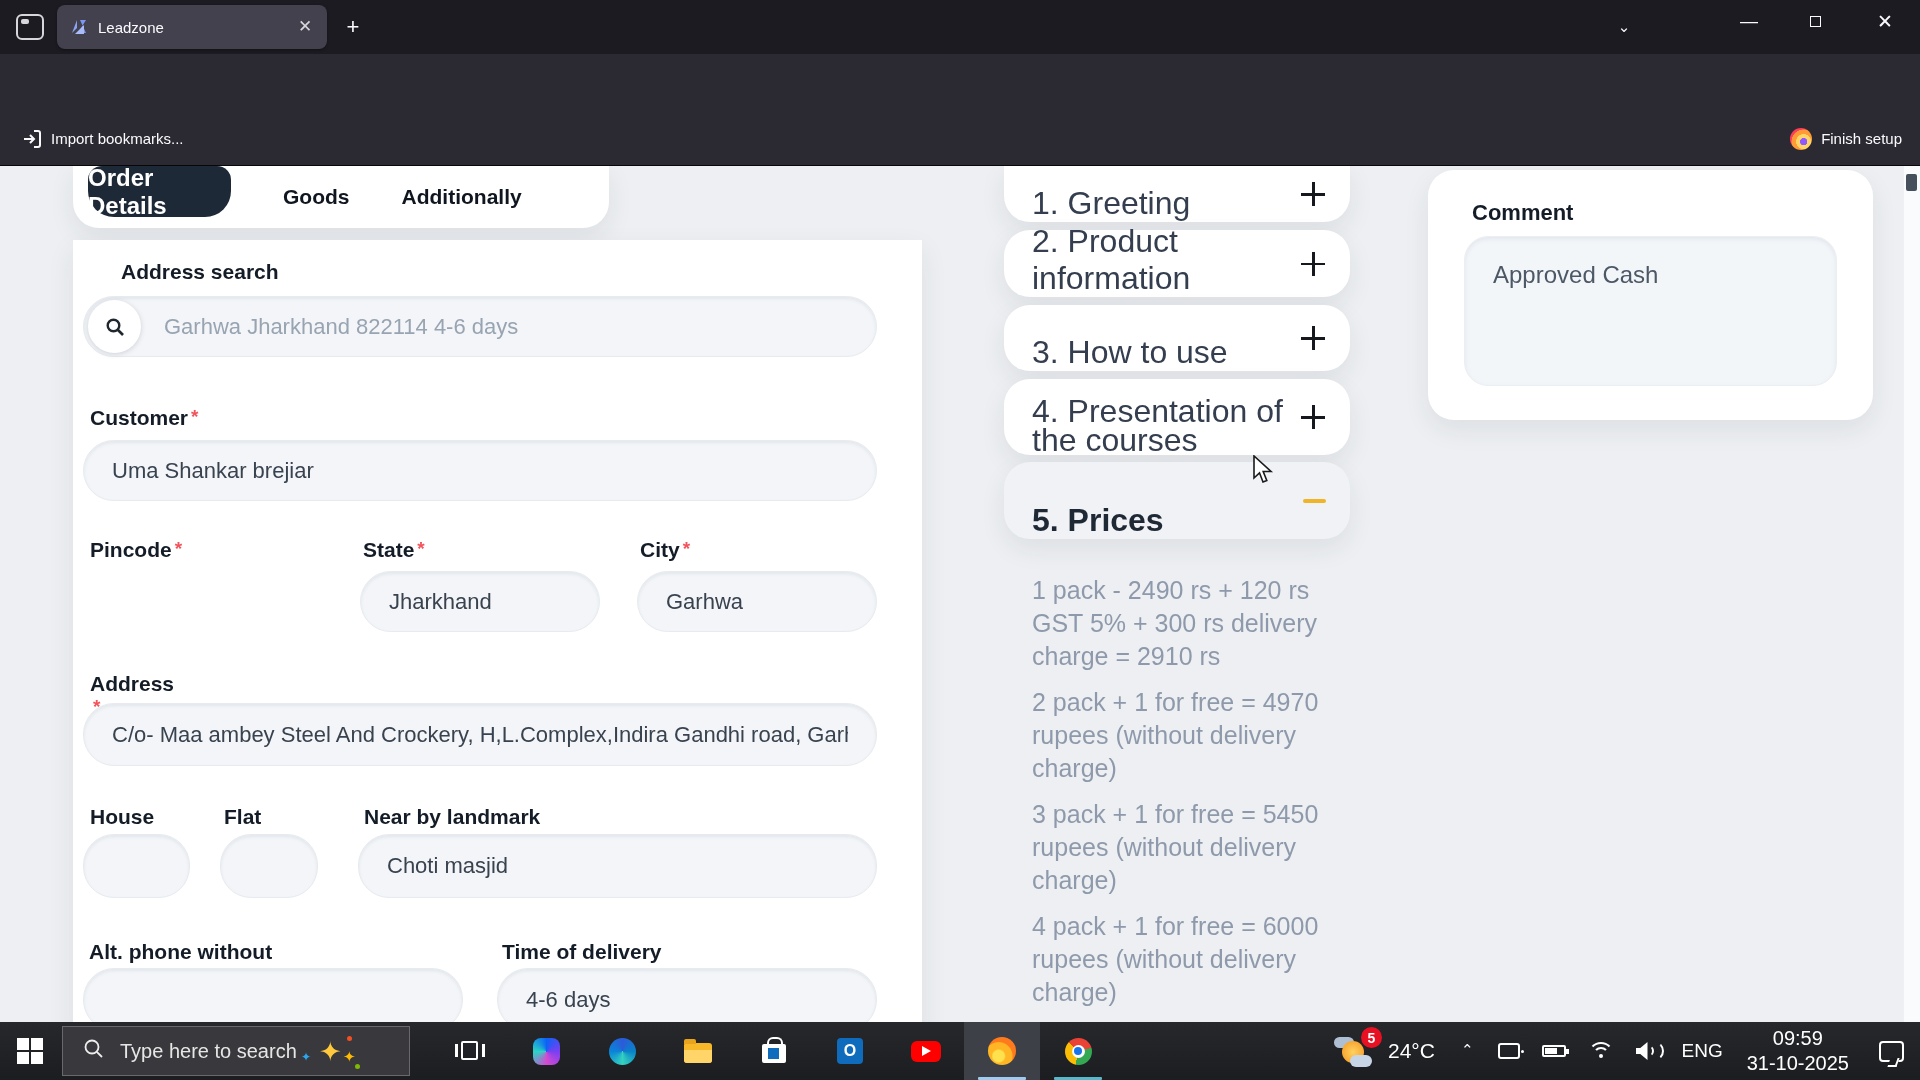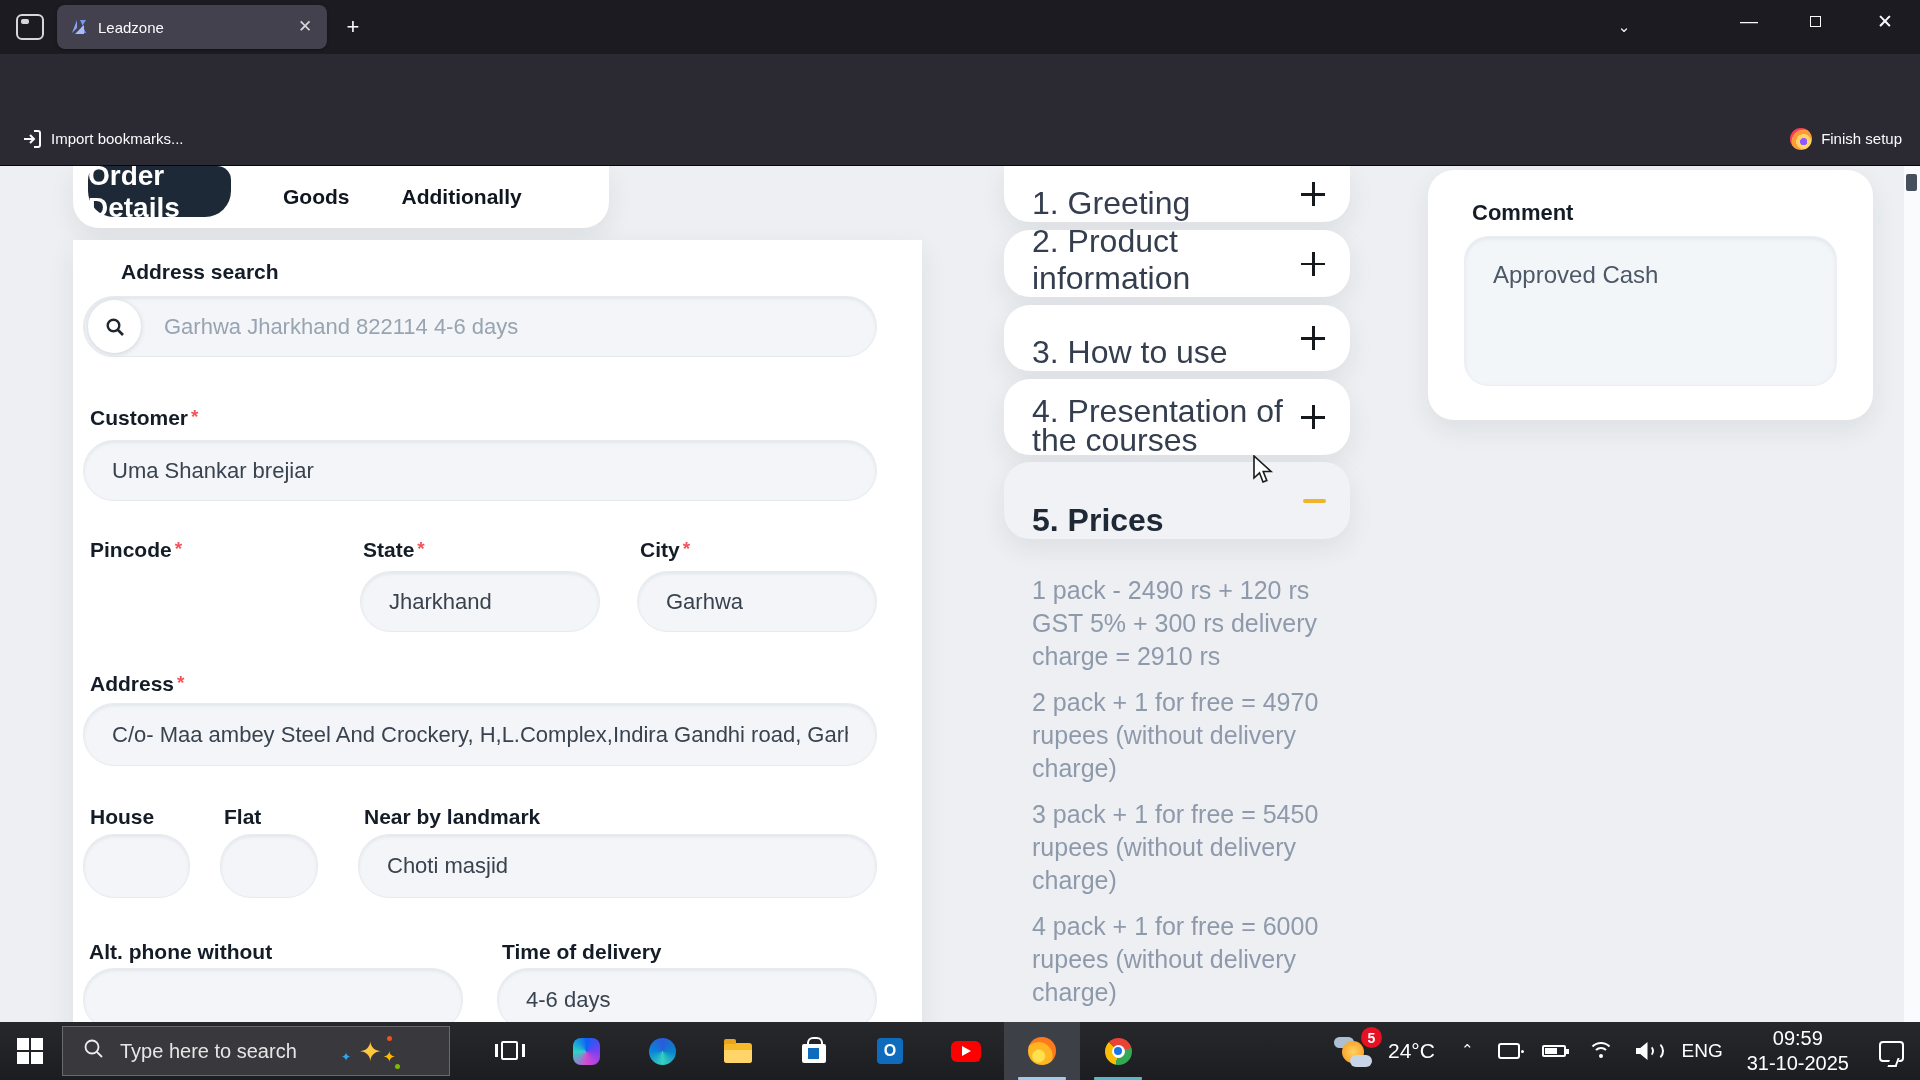--- a/index.html
+++ b/index.html
@@ -37,21 +37,21 @@
   .bookmarksbar { position:absolute; top:112px; left:0; right:0; height:54px; background:#2b2a33; border-bottom:1px solid #08080b; display:flex; align-items:center; color:#fbfbfe; font-size:15px; }
   .bm-left { display:flex; align-items:center; gap:9px; margin-left:22px; }
   .bm-right { position:absolute; right:18px; display:flex; align-items:center; gap:9px; }
   .fox { width:22px; height:22px; border-radius:50%; background:radial-gradient(circle at 62% 62%, #9059ff 0 18%, #ffd567 20% 38%, #ff9a36 40% 62%, #ff3b5c 64% 100%); }
 
   
   .page { position:absolute; top:166px; left:0; width:1920px; height:914px; background:#edeff2; }
   .card { position:absolute; background:#fff; box-shadow:0 10px 26px rgba(35,48,68,.08); }
 
   #tabs-card { left:73px; top:0; width:536px; height:62px; border-radius:0 0 26px 26px; display:flex; align-items:center; }
-  .pill { align-self:flex-start; margin-left:15px; width:143px; height:51px; background:#1d2936; color:#fff; border-radius:0 0 24px 24px; border-radius:14px 14px 26px 26px; font-size:28px; font-weight:600; display:flex; align-items:center; justify-content:flex-start; }
+  .pill { align-self:flex-start; margin-left:15px; width:143px; height:51px; background:#1d2936; color:#fff; border-radius:0 0 24px 24px; border-radius:14px 14px 26px 26px; font-size:24px; font-weight:600; display:flex; align-items:center; justify-content:flex-start; }
   .tab-plain { font-size:21px; font-weight:600; color:#10161f; margin-left:52px; }
 
   #form-card { left:73px; top:74px; width:849px; height:840px; border-radius:0 0 0 0; }
   .flabel { position:absolute; font-size:21px; font-weight:600; color:#141c27; display:flex; }
   .flabel .req { color:#f2545b; margin-left:3px; font-size:19px; }
   .finput { position:absolute; background:#f3f5f8; border:1px solid #e7ebef; border-radius:31px; box-shadow:inset 0 2px 3px rgba(175,185,198,.22); font-size:22px; color:#39434f; font-family:"Liberation Sans",sans-serif; padding:0 28px; display:flex; align-items:center; white-space:nowrap; overflow:hidden; }
   input.finput { outline:none; }
   .ghost { color:#98a4b1; }
 
   #f-search-label { left:17px; top:20px;margin-left:31px; }
@@ -61,21 +61,21 @@
   #f-customer-label { left:17px; top:166px; }
   #f-customer { left:10px; top:200px; width:794px; height:61px; }
 
   #f-pincode-label { left:17px; top:298px; }
   #f-state-label   { left:290px; top:298px; }
   #f-city-label    { left:567px; top:298px; }
   #f-pincode { left:10px;  top:331px; width:247px; height:61px; }
   #f-state   { left:287px; top:331px; width:240px; height:61px; }
   #f-city    { left:564px; top:331px; width:240px; height:61px; }
 
-  #f-address-label { left:17px; top:432px; }
+  #f-address-label { left:17px; top:432px;flex-direction:column; }
   #f-address { left:10px; top:463px; width:794px; height:63px; }
 
   #f-house-label { left:17px;  top:565px; }
   #f-flat-label  { left:151px; top:565px; }
   #f-landmark-label { left:291px; top:565px; }
   #f-house    { left:10px;  top:594px; width:107px; height:64px; }
   #f-flat     { left:147px; top:594px; width:98px;  height:64px; }
   #f-landmark { left:285px; top:594px; width:519px; height:64px; }
 
   #f-altphone-label { left:16px; top:700px; }
@@ -103,21 +103,21 @@
   #comment-box { position:absolute; left:36px; top:66px; width:373px; height:150px; background:#f3f6f9; border:1px solid #eceff2; border-radius:24px; box-shadow:inset 0 2px 4px rgba(175,185,198,.25); font-size:24px; color:#4d5866; font-family:"Liberation Sans",sans-serif; padding:24px 28px; resize:none; outline:none; }
 
   #scrolltrack { position:absolute; right:0; top:0; width:17px; height:856px; background:#fafbfc; border-left:1px solid #eef0f2; }
   #scrollthumb { position:absolute; right:3px; top:8px; width:11px; height:17px; background:#46505c; border-radius:2px; }
 
   
   .taskbar { position:absolute; left:0; top:1022px; width:1920px; height:58px; background:linear-gradient(#26282c,#1b1d20); z-index:50; display:flex; align-items:center; }
   .startbtn { width:60px; height:58px; display:flex; align-items:center; justify-content:center; }
   .winlogo { display:grid; grid-template-columns:12px 12px; grid-template-rows:12px 12px; gap:2px; }
   .winlogo i { background:#fff; }
-  .tsearch { position:relative; width:388px; height:50px; margin:0 0 0 2px; background:#39393d; border:1px solid #68686d; display:flex; align-items:center; color:#e6e6e6; font-size:20px; }
+  .tsearch { position:relative; width:348px; height:50px; margin:0 0 0 2px; background:#39393d; border:1px solid #68686d; display:flex; align-items:center; color:#e6e6e6; font-size:20px; }
   .tsearch .mag { margin:0 16px 0 20px; }
   .stars { position:absolute; right:46px; top:7px; width:60px; height:38px; }
   .stars .s1{ position:absolute; left:16px; top:2px; font-size:27px; color:#ffc83d; }
   .stars .s2{ position:absolute; left:40px; top:14px; font-size:15px; color:#ffb900; }
   .stars .s3{ position:absolute; left:-2px; top:16px; font-size:12px; color:#2aa7f0; }
   .stars .d1{ position:absolute; left:44px; top:2px; width:5px; height:5px; border-radius:50%; background:#f25022; }
   .stars .d2{ position:absolute; left:52px; top:30px; width:5px; height:5px; border-radius:50%; background:#7fba00; }
   .tbicons { display:flex; margin-left:22px; }
   .slot { width:76px; height:58px; display:flex; align-items:center; justify-content:center; position:relative; }
   .slot.active { background:#3d4147; }

